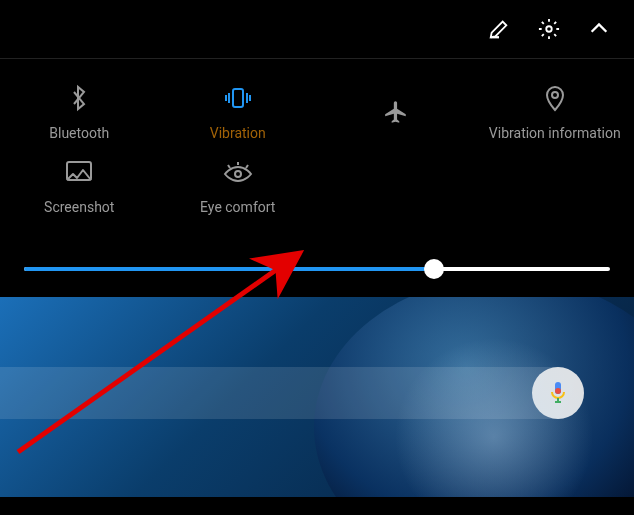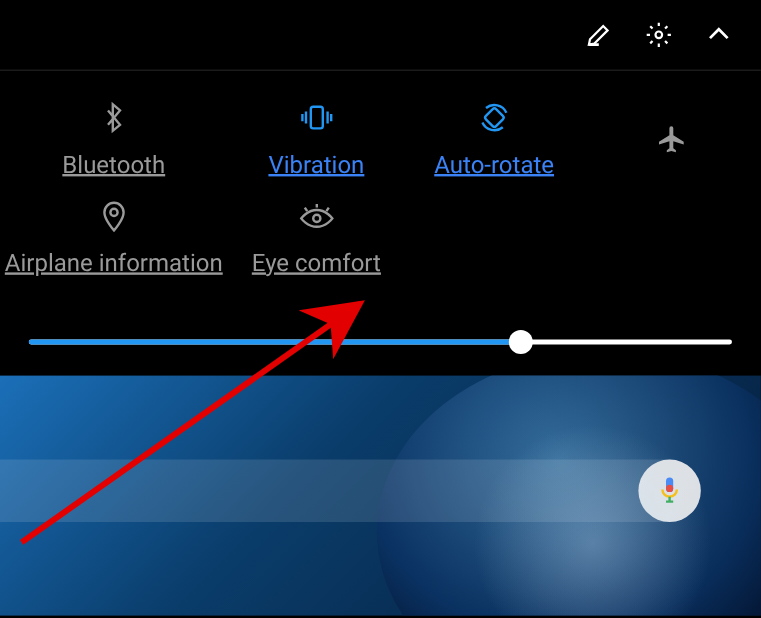--- a/index.html
+++ b/index.html
@@ -50,28 +50,27 @@
     cursor: pointer;
     position: relative;
   }
   .tile-icon {
     height: 30px;
     display: flex;
     align-items: center;
     justify-content: center;
   }
   .tile-label {
-    font-size: 20px;
+    font-size: 14px;
     font-weight: 400;
     text-align: left;
     white-space: nowrap;
-    text-decoration: underline;
   }
   .inactive { color: #9a9a9a; }
-  .active { color: #3b82f6; }
+  .active { color: #a16207; }
   .highlight-box {
     position: absolute;
     border: 2px solid #e30000;
     border-radius: 8px;
     left: 6px;
     right: 6px;
     top: -2px;
     bottom: -4px;
     pointer-events: none;
   }
@@ -204,48 +203,49 @@
     <div class="tile active">
       <div class="tile-icon">
         <svg width="32" height="24" viewBox="0 0 32 24" fill="none" stroke="#2196f3" stroke-width="2">
           <rect x="11" y="3" width="10" height="18" rx="2"></rect>
           <path d="M7 7v10M4 9v6M25 7v10M28 9v6"></path>
         </svg>
       </div>
       <div class="tile-label">Vibration</div>
     </div>
 
-    <div class="tile active">
-      <div class="tile-icon">
-        <svg width="28" height="28" viewBox="0 0 28 28" fill="none" stroke="#2196f3" stroke-width="2">
-          <rect x="8" y="8" width="12" height="12" rx="2" transform="rotate(45 14 14)"></rect>
-          <path d="M24 10a11 11 0 00-17-4M4 18a11 11 0 0017 4"></path>
-        </svg>
-      </div>
-      <div class="tile-label">Auto-rotate</div>
-    </div>
 
     <div class="tile inactive">
       <div class="tile-icon">
         <svg width="26" height="26" viewBox="0 0 24 24" fill="#9a9a9a">
           <path d="M21 16v-2l-8-5V3.5a1.5 1.5 0 00-3 0V9l-8 5v2l8-2.5V19l-2 1.5V22l3.5-1 3.5 1v-1.5L13 19v-5.5l8 2.5z"></path>
         </svg>
       </div>
     </div>
 
     <div class="tile inactive">
       <div class="tile-icon">
         <svg width="22" height="28" viewBox="0 0 22 28" fill="none" stroke="#9a9a9a" stroke-width="2">
           <path d="M11 26s8-9 8-15a8 8 0 00-16 0c0 6 8 15 8 15z"></path>
           <circle cx="11" cy="11" r="3"></circle>
         </svg>
       </div>
-      <div class="tile-label">Airplane information</div>
-    </div>
-
+      <div class="tile-label">Vibration information</div>
+    </div>
+
+    <div class="tile inactive">
+      <div class="tile-icon">
+        <svg width="28" height="24" viewBox="0 0 28 24" fill="none" stroke="#9a9a9a" stroke-width="2">
+          <rect x="2" y="2" width="24" height="18" rx="2"></rect>
+          <path d="M26 20L18 10l-6 8-4-4-6 6" stroke-linejoin="round"></path>
+          <path d="M22 2l6-2M22 22l6 2M6 2L0 0M6 22l-6 2" stroke="none"></path>
+        </svg>
+      </div>
+      <div class="tile-label">Screenshot</div>
+    </div>
 
 
     <div class="tile inactive">
       <div class="tile-icon">
         <svg width="30" height="22" viewBox="0 0 30 22" fill="none" stroke="#9a9a9a" stroke-width="2">
           <path d="M2 13s5-7 13-7 13 7 13 7-5 7-13 7-13-7-13-7z"></path>
           <circle cx="15" cy="13" r="3"></circle>
           <path d="M5 4l2 3M15 1v3M25 4l-2 3"></path>
         </svg>
       </div>

